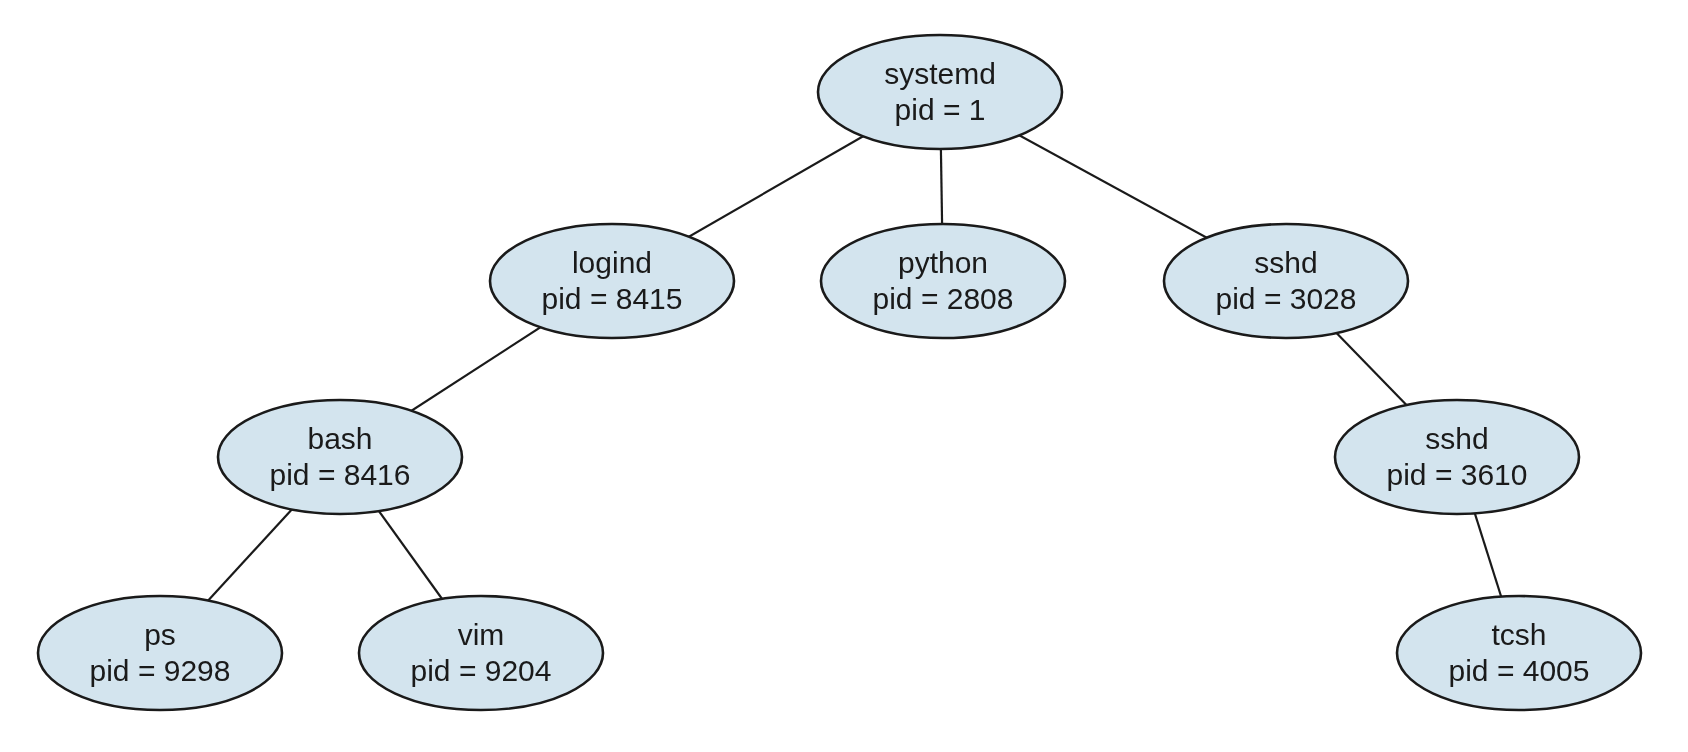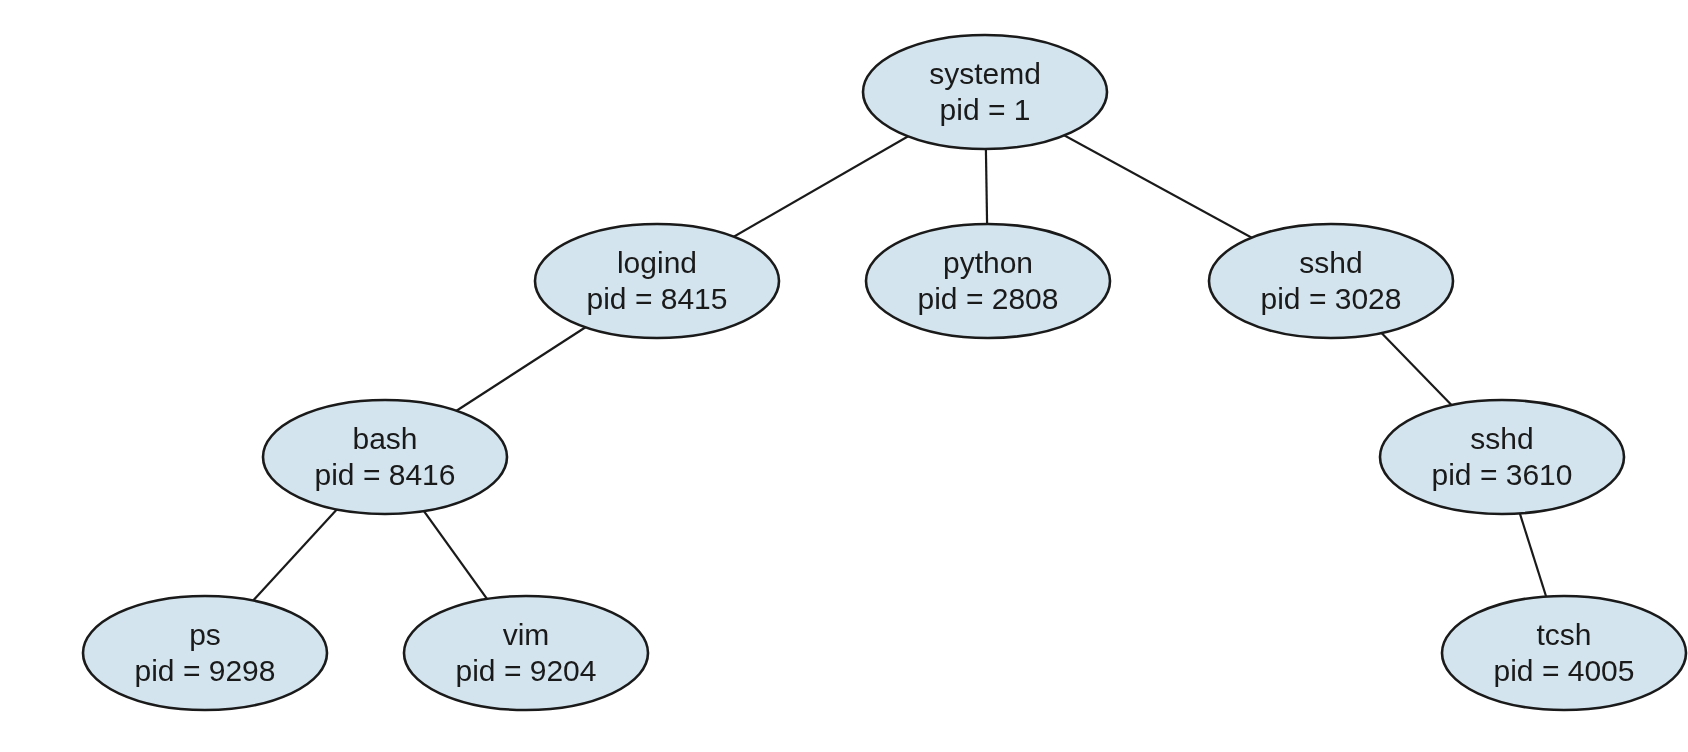--- a/index.html
+++ b/index.html
@@ -9,21 +9,20 @@
   }
   body {
     width: 1688px;
     height: 752px;
     overflow: hidden;
     font-family: "Liberation Sans", sans-serif;
   }
   #diagram-wrap {
     width: 1368px;
     height: 752px;
-    margin-left: 45px;
   }
   svg {
     display: block;
   }
   .edge-line {
     stroke: #1a1a1a;
     stroke-width: 2.2;
     fill: none;
   }
   .node-ellipse {

